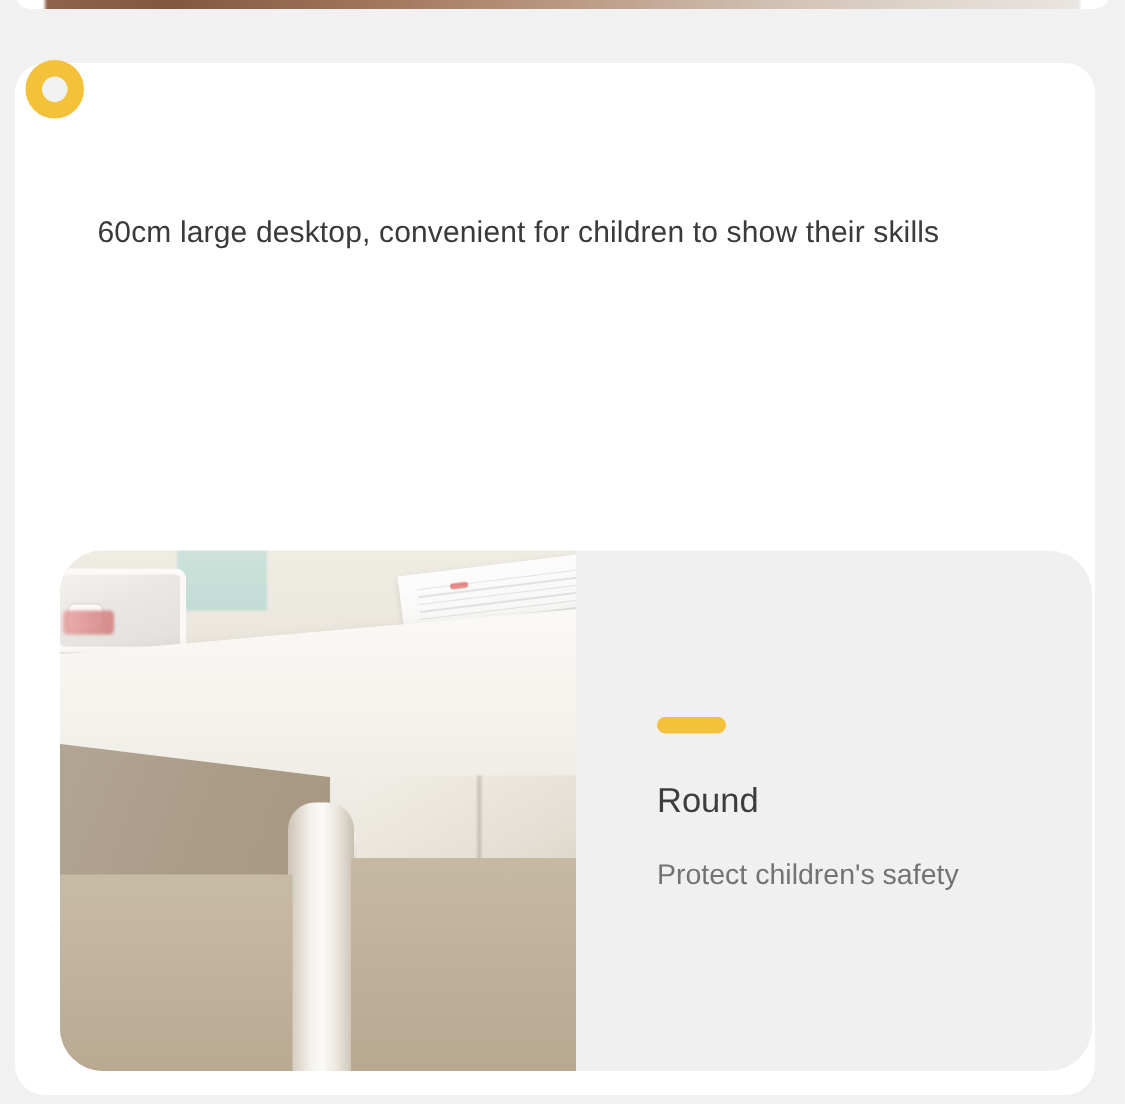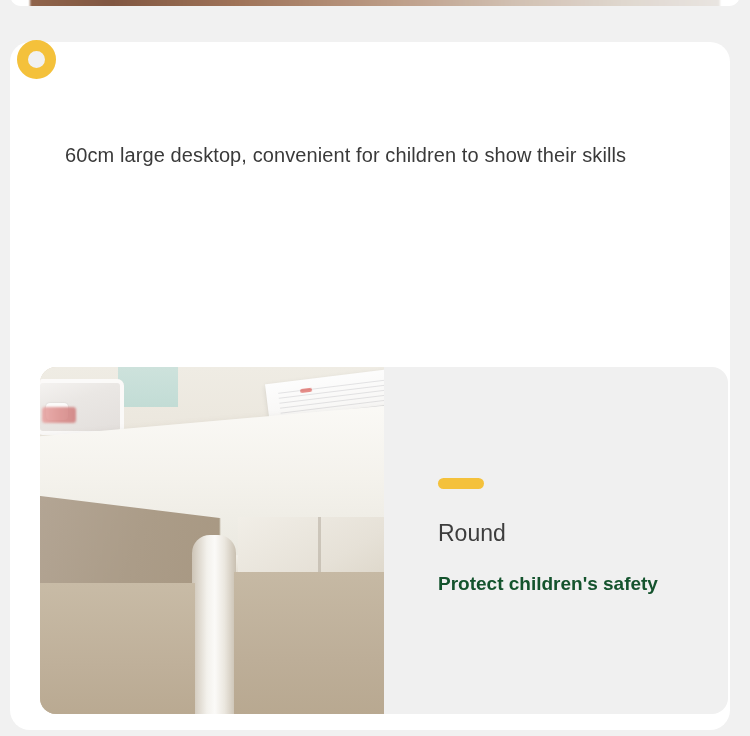--- a/index.html
+++ b/index.html
@@ -92,21 +92,21 @@
   .ghost.g1 { left: 55px; top: 136px; }
   .ghost.g2 { left: 55px; top: 176px; }
 
   
   .media-row {
     position: absolute;
     left: 30px;
     top: 325px;
     width: 688px;
     height: 347px;
-    border-radius: 16px;
+    border-radius: 29px;
     overflow: hidden;
     display: flex;
   }
 
   .photo {
     position: relative;
     width: 344px;
     height: 347px;
     flex: 0 0 344px;
     overflow: hidden;
@@ -232,24 +232,23 @@
     border-radius: 6px;
   }
   .info-title {
     margin-top: 31px;
     color: #3d3d3d;
     font-size: 23px;
     line-height: 26px;
   }
   .info-sub {
     margin-top: 26px;
-    color: #14532d;
+    color: #737373;
     font-size: 19px;
     line-height: 24px;
-    font-weight: bold;
   }
   .ghost.g3 { left: 486px; top: 462px; font-size: 15px; }
   .ghost.g4 { left: 486px; top: 492px; font-size: 15px; }
 </style>
 </head>
 <body>
 
 <div class="page">
 
   <div class="prev-card-sliver">

